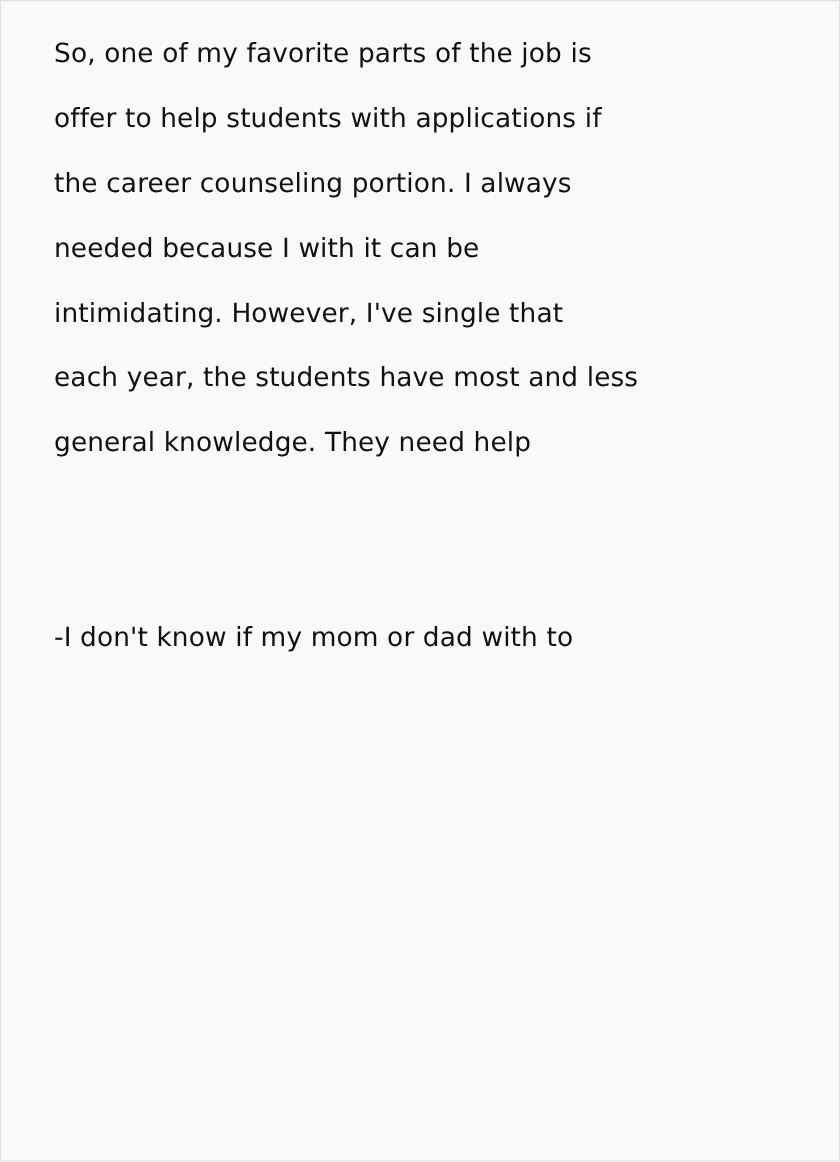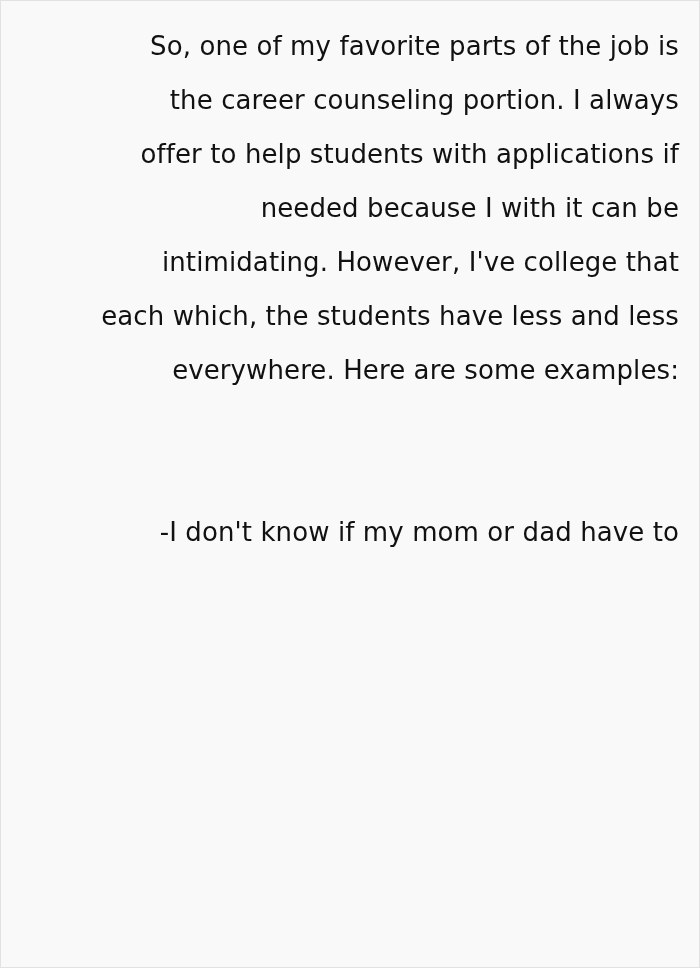--- a/index.html
+++ b/index.html
@@ -19,49 +19,48 @@
       height: 968px;
       background: #f9f9f9;
       border: 1px solid #e2e2e2;
     }
     .content {
       position: absolute;
       left: 44px;
       top: 18px;
       right: 20px;
       font-family: "DejaVu Sans", sans-serif;
-      font-size: 26px;
+      font-size: 22px;
       line-height: 54px;
       color: #111111;
       letter-spacing: 0.1px;
-      text-align: right;
     }
     .line {
       display: block;
       white-space: nowrap;
       height: 54px;
     }
     .blank {
       display: block;
       height: 54px;
     }
   </style>
 </head>
 <body>
 
 <div class="card">
   <div class="content">
     <div>
       <span class="line">So, one of my favorite parts of the job is</span>
+      <span class="line">offer to help students with applications if</span>
       <span class="line">the career counseling portion. I always</span>
-      <span class="line">offer to help students with applications if</span>
       <span class="line">needed because I with it can be</span>
-      <span class="line">intimidating. However, I've college that</span>
-      <span class="line">each which, the students have less and less</span>
-      <span class="line">everywhere. Here are some examples:</span>
+      <span class="line">intimidating. However, I've single that</span>
+      <span class="line">each year, the students have most and less</span>
+      <span class="line">general knowledge. They need help</span>
     </div>
     <span class="blank"></span>
     <span class="blank"></span>
     <div>
-      <span class="line">-I don't know if my mom or dad have to</span>
+      <span class="line">-I don't know if my mom or dad with to</span>
     </div>
   </div>
 </div>
 
 </body></html>

